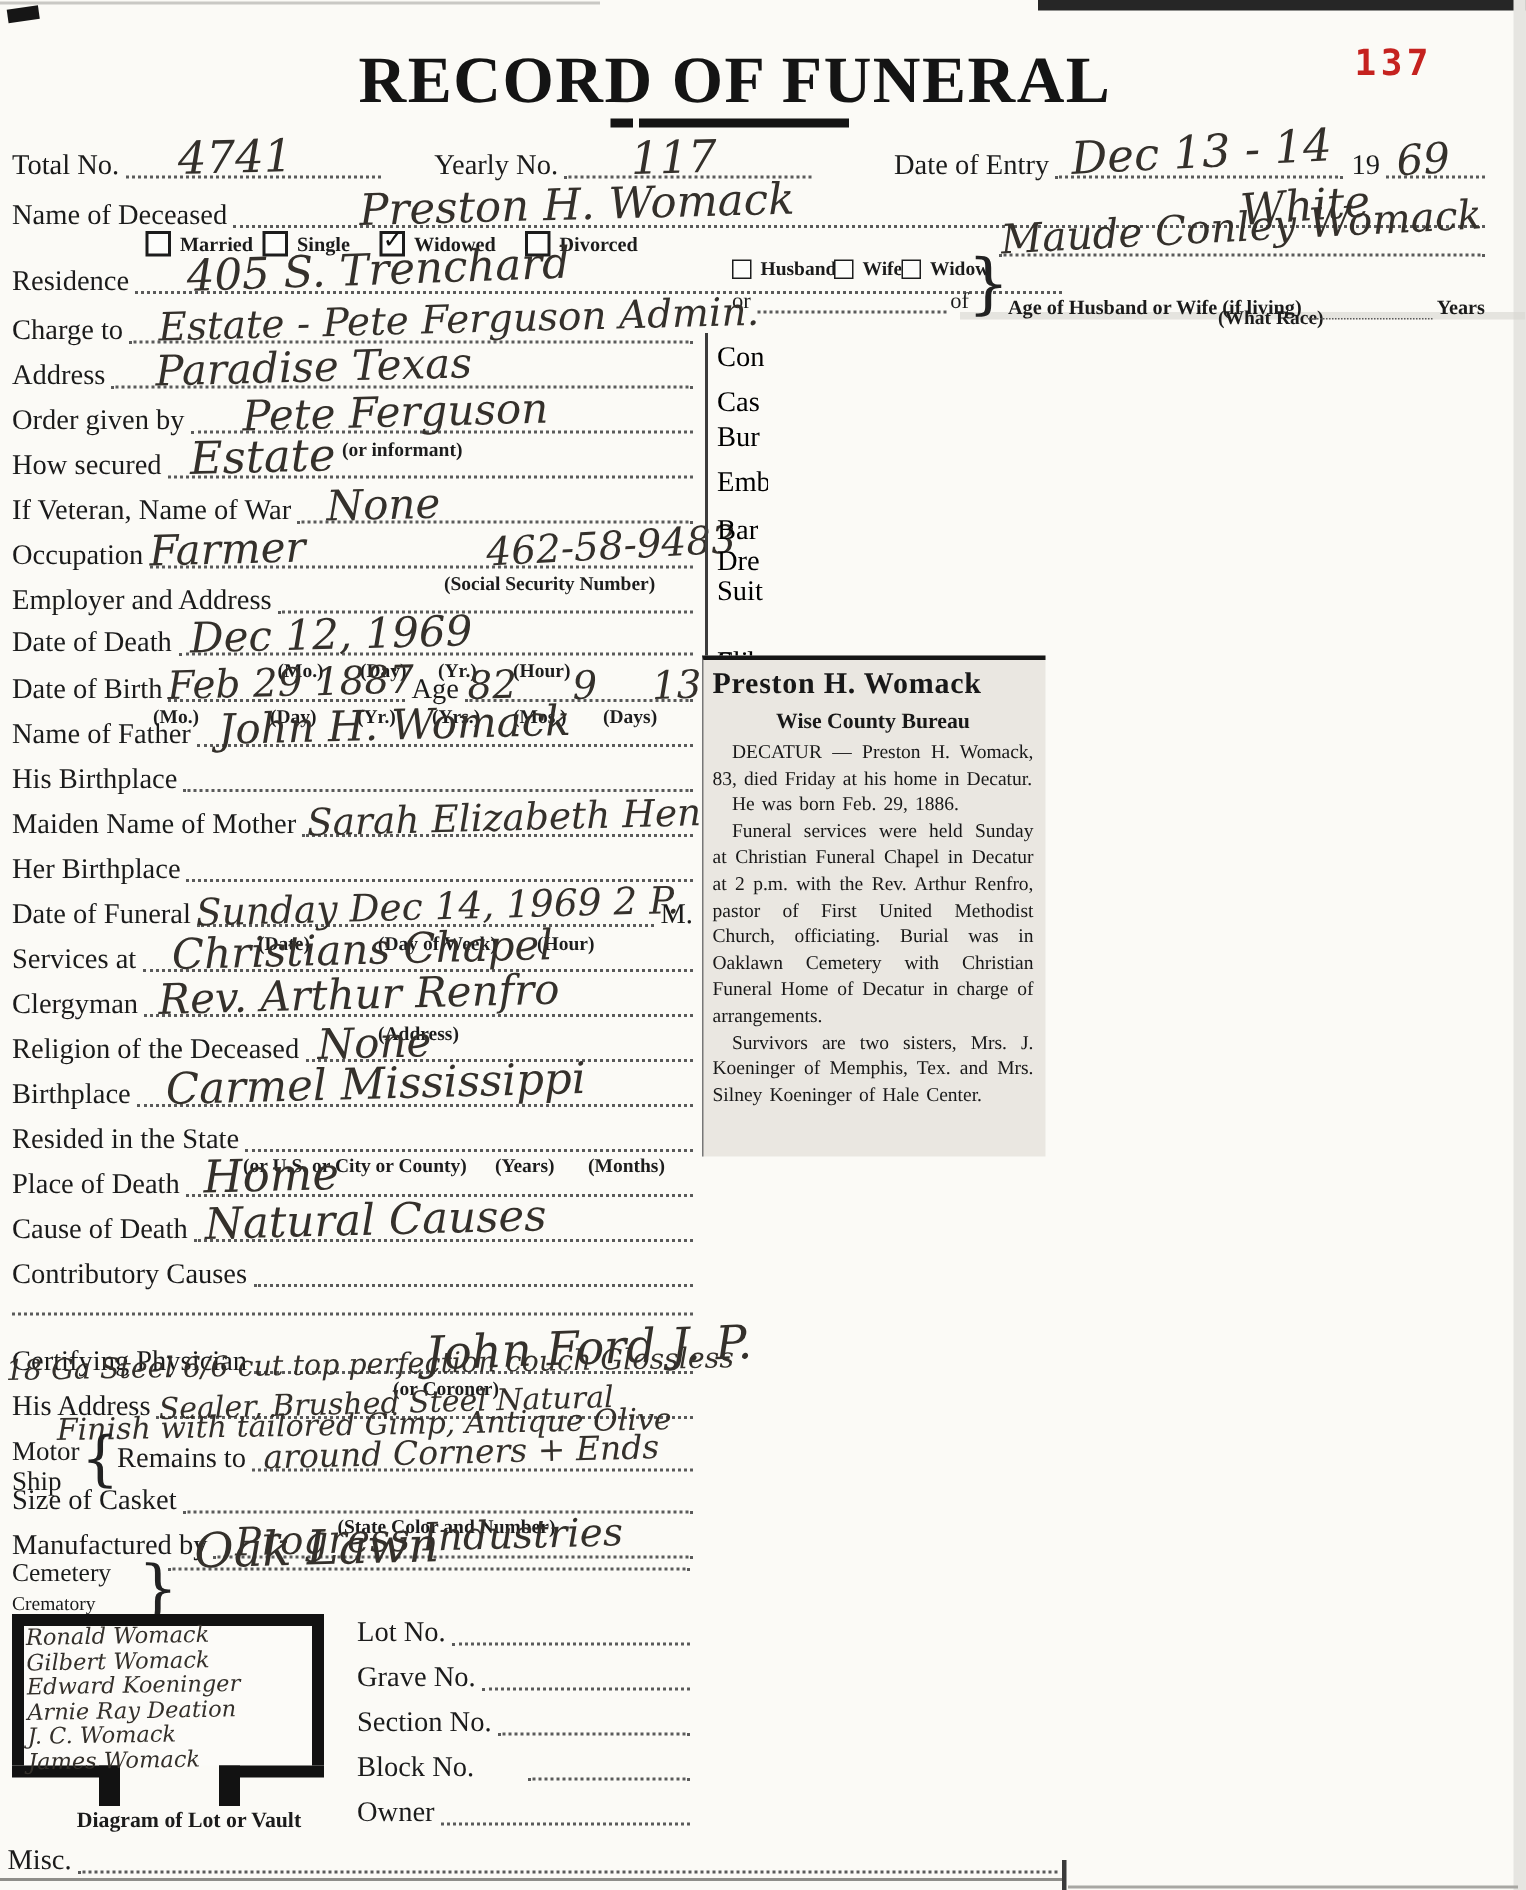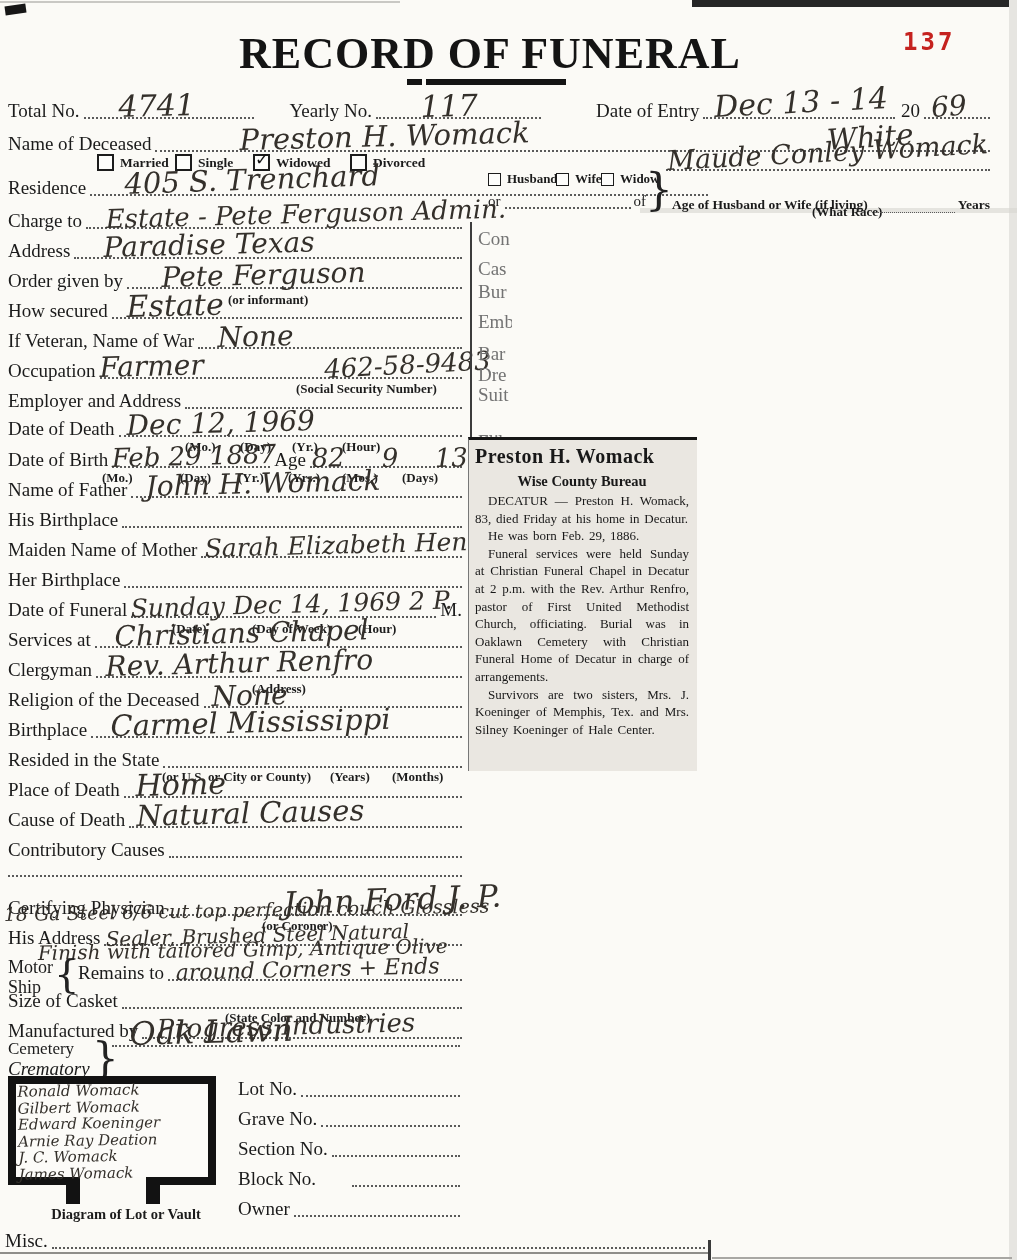--- a/index.html
+++ b/index.html
@@ -24,21 +24,21 @@
   .cbs .cb{width:11px;height:11px;border-width:1.5px;}
   .cbs .cbl{font-size:13px;}
   .brace{position:absolute;font-family:"DejaVu Serif",serif;color:#222;}
   
   #title{position:absolute;left:230px;top:28px;width:520px;text-align:center;
          font-size:44px;font-weight:bold;letter-spacing:1px;color:#141414;}
   .bar{position:absolute;background:#141414;}
   #pageno{position:absolute;left:903px;top:28px;font-family:"DejaVu Sans Mono",monospace;
           font-weight:bold;font-size:24px;letter-spacing:3px;color:#c5221f;}
   
-  .costfrag{position:absolute;left:478px;font-size:19px;white-space:nowrap;overflow:hidden;width:34px;color:#737373;}
+  .costfrag{position:absolute;left:478px;font-size:19px;white-space:nowrap;overflow:hidden;width:34px;color:#000000;}
   #costline{position:absolute;left:470px;top:222px;width:2px;height:216px;background:#3c3c3c;}
   
   #clipping{position:absolute;left:468px;top:437px;width:229px;height:334px;background:#eae7e1;
             border-top:3px solid #161616;border-left:1.5px solid #777;
             padding:4px 8px 4px 6px;box-sizing:border-box;overflow:hidden;
             font-family:"Liberation Serif",serif;color:#181818;}
   #clipping h1{margin:1px 0 5px 0;font-size:20px;letter-spacing:.5px;}
   #clipping h2{margin:0 0 2px 0;font-size:14.5px;text-align:center;}
   #clipping p{margin:0;font-size:13px;line-height:17.6px;text-align:justify;text-indent:13px;word-spacing:1.5px;}
   
@@ -77,21 +77,21 @@
       <span class="hw" style="left:35px;font-size:30px;">4741</span>
     </span>
     <span class="lbl" style="margin-left:36px;">Yearly No.</span>
     <span class="fill wfix" style="width:165px;">
       <span class="hw" style="left:45px;font-size:30px;">117</span>
     </span>
     <span class="lbl" style="margin-left:55px;">Date of Entry</span>
     <span class="fill">
       <span class="hw" style="left:12px;font-size:30px;transform:rotate(-3deg);">Dec 13 - 14</span>
     </span>
-    <span class="lbl" style="margin-left:6px;">20</span>
+    <span class="lbl" style="margin-left:6px;">19</span>
     <span class="fill wfix" style="width:66px;">
       <span class="hw" style="left:8px;font-size:28px;transform:rotate(-4deg);">69</span>
     </span>
   </div>
 
   <div class="row" style="top:133px;left:8px;width:982px;">
     <span class="lbl">Name of Deceased</span>
     <span class="fill">
       <span class="hw" style="left:85px;font-size:29px;">Preston H. Womack</span>
       <span class="hw" style="left:auto;right:75px;font-size:29px;transform:rotate(-4deg);">White</span>
@@ -365,21 +365,21 @@
   <span class="sub" style="left:225px;top:1010px;">(State Color and Number)</span>
 
   <div class="row" style="top:1020px;left:8px;width:454px;">
     <span class="lbl">Manufactured by</span>
     <span class="fill">
       <span class="hw" style="left:15px;font-size:26px;">Progress Industries</span>
     </span>
   </div>
 
   <span class="lbl abs" style="left:8px;top:1038px;font-size:17px;">Cemetery</span>
-  <span class="lbl abs" style="left:8px;top:1058px;font-size:19px;font-style:italic;">Crematory</span>
+  <span class="lbl abs" style="left:8px;top:1058px;font-size:13px;">Crematory</span>
   <span class="brace" style="left:92px;top:1034px;font-size:42px;">}</span>
   <div class="row" style="top:1044px;left:112px;width:348px;">
     <span class="fill" style="margin-left:0;">
       <span class="hw" style="left:18px;font-size:32px;">Oak Lawn</span>
     </span>
   </div>
 
   <div id="diagbox"></div>
   <div class="diagseg" style="left:8px;top:1177px;width:72px;height:8px;"></div>
   <div class="diagseg" style="left:146px;top:1177px;width:70px;height:8px;"></div>

